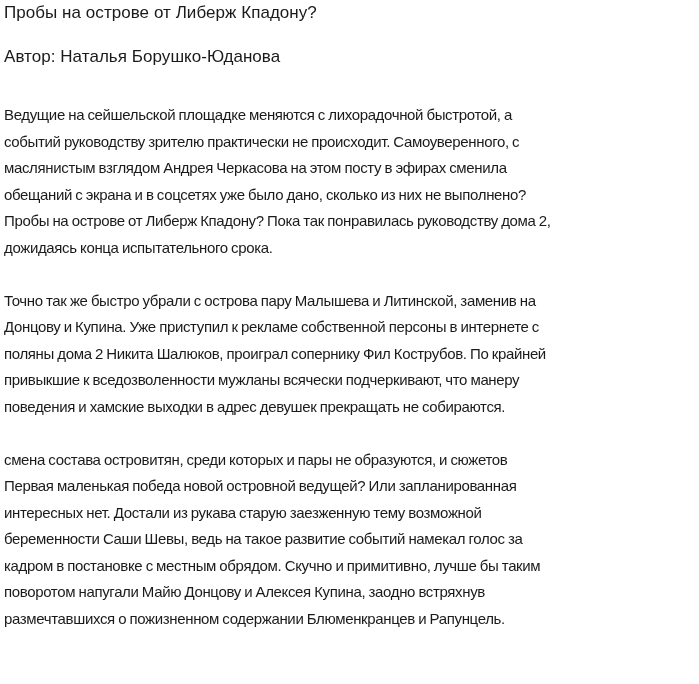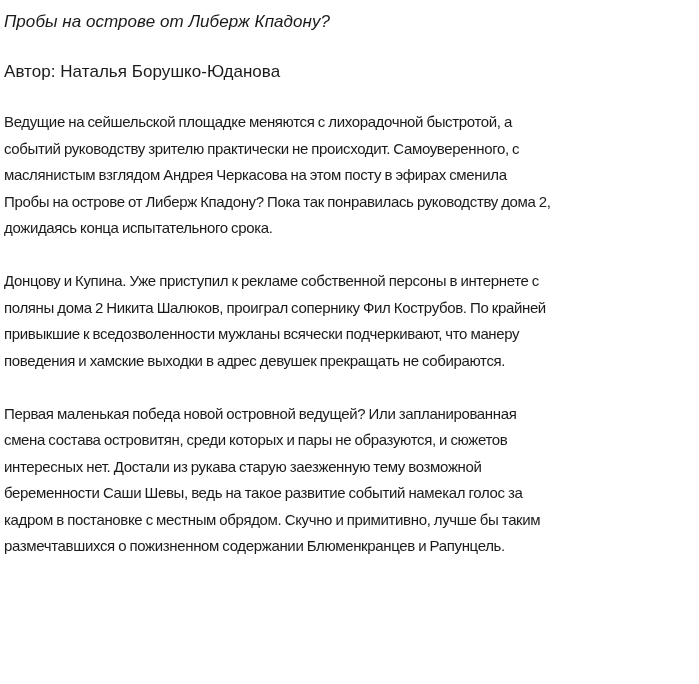--- a/index.html
+++ b/index.html
@@ -6,52 +6,55 @@
   body {
     width: 699px; height: 684px; overflow: hidden;
     font-family: "Liberation Sans", "DejaVu Sans", sans-serif;
     color: #1a1a1a;
   }
   .doc { padding: 0 4px; }
   .title, .author {
     font-size: 17px; line-height: 26px; margin: 0;
     letter-spacing: 0.05px;
   }
-  .title { padding-top: 9px; margin-bottom: 24px; font-style: italic; }
-  .author { margin-bottom: 24px; }
+  .title { padding-top: 0; margin-bottom: 18px; }
+  .author { margin-bottom: 32px; }
   .para {
     font-size: 15px; line-height: 26.5px; margin: 0 0 26.5px 0;
     letter-spacing: -0.35px; word-spacing: -0.5px;
     font-stretch: condensed;
   }
   .line { display: block; white-space: nowrap; }
 </style>
 </head>
 <body>
 
 <div class="doc">
   <p class="title">Пробы на острове от Либерж Кпадону?</p>
   <p class="author">Автор: Наталья Борушко-Юданова</p>
 
   <p class="para">
     <span class="line">Ведущие на сейшельской площадке меняются с лихорадочной быстротой, а</span>
     <span class="line">событий руководству зрителю практически не происходит. Самоуверенного, с</span>
     <span class="line">маслянистым взглядом Андрея Черкасова на этом посту в эфирах сменила</span>
+    <span class="line">обещаний с экрана  и в соцсетях уже было дано, сколько из них не выполнено?</span>
     <span class="line">Пробы на острове от Либерж Кпадону? Пока так понравилась руководству дома 2,</span>
     <span class="line">дожидаясь конца испытательного срока.</span>
   </p>
 
   <p class="para">
+    <span class="line">Точно так же быстро убрали с острова  пару Малышева и Литинской, заменив на</span>
     <span class="line">Донцову и Купина. Уже приступил к рекламе собственной персоны в интернете с</span>
     <span class="line">поляны дома 2 Никита Шалюков, проиграл сопернику Фил Кострубов. По крайней</span>
     <span class="line">привыкшие к вседозволенности мужланы всячески подчеркивают, что манеру</span>
     <span class="line">поведения и хамские выходки в адрес девушек прекращать не собираются.</span>
   </p>
 
   <p class="para">
+    <span class="line">смена состава островитян, среди которых и пары не образуются, и сюжетов</span>
     <span class="line">Первая маленькая победа новой островной ведущей? Или запланированная</span>
-    <span class="line">смена состава островитян, среди которых и пары не образуются, и сюжетов</span>
     <span class="line">интересных нет. Достали из рукава старую заезженную тему возможной</span>
     <span class="line">беременности Саши Шевы, ведь на такое развитие событий намекал голос за</span>
     <span class="line">кадром в постановке с местным обрядом. Скучно и примитивно, лучше бы таким</span>
+    <span class="line">поворотом напугали Майю Донцову и Алексея Купина, заодно встряхнув</span>
     <span class="line">размечтавшихся о пожизненном содержании Блюменкранцев и Рапунцель.</span>
   </p>
 </div>
 
 </body></html>

